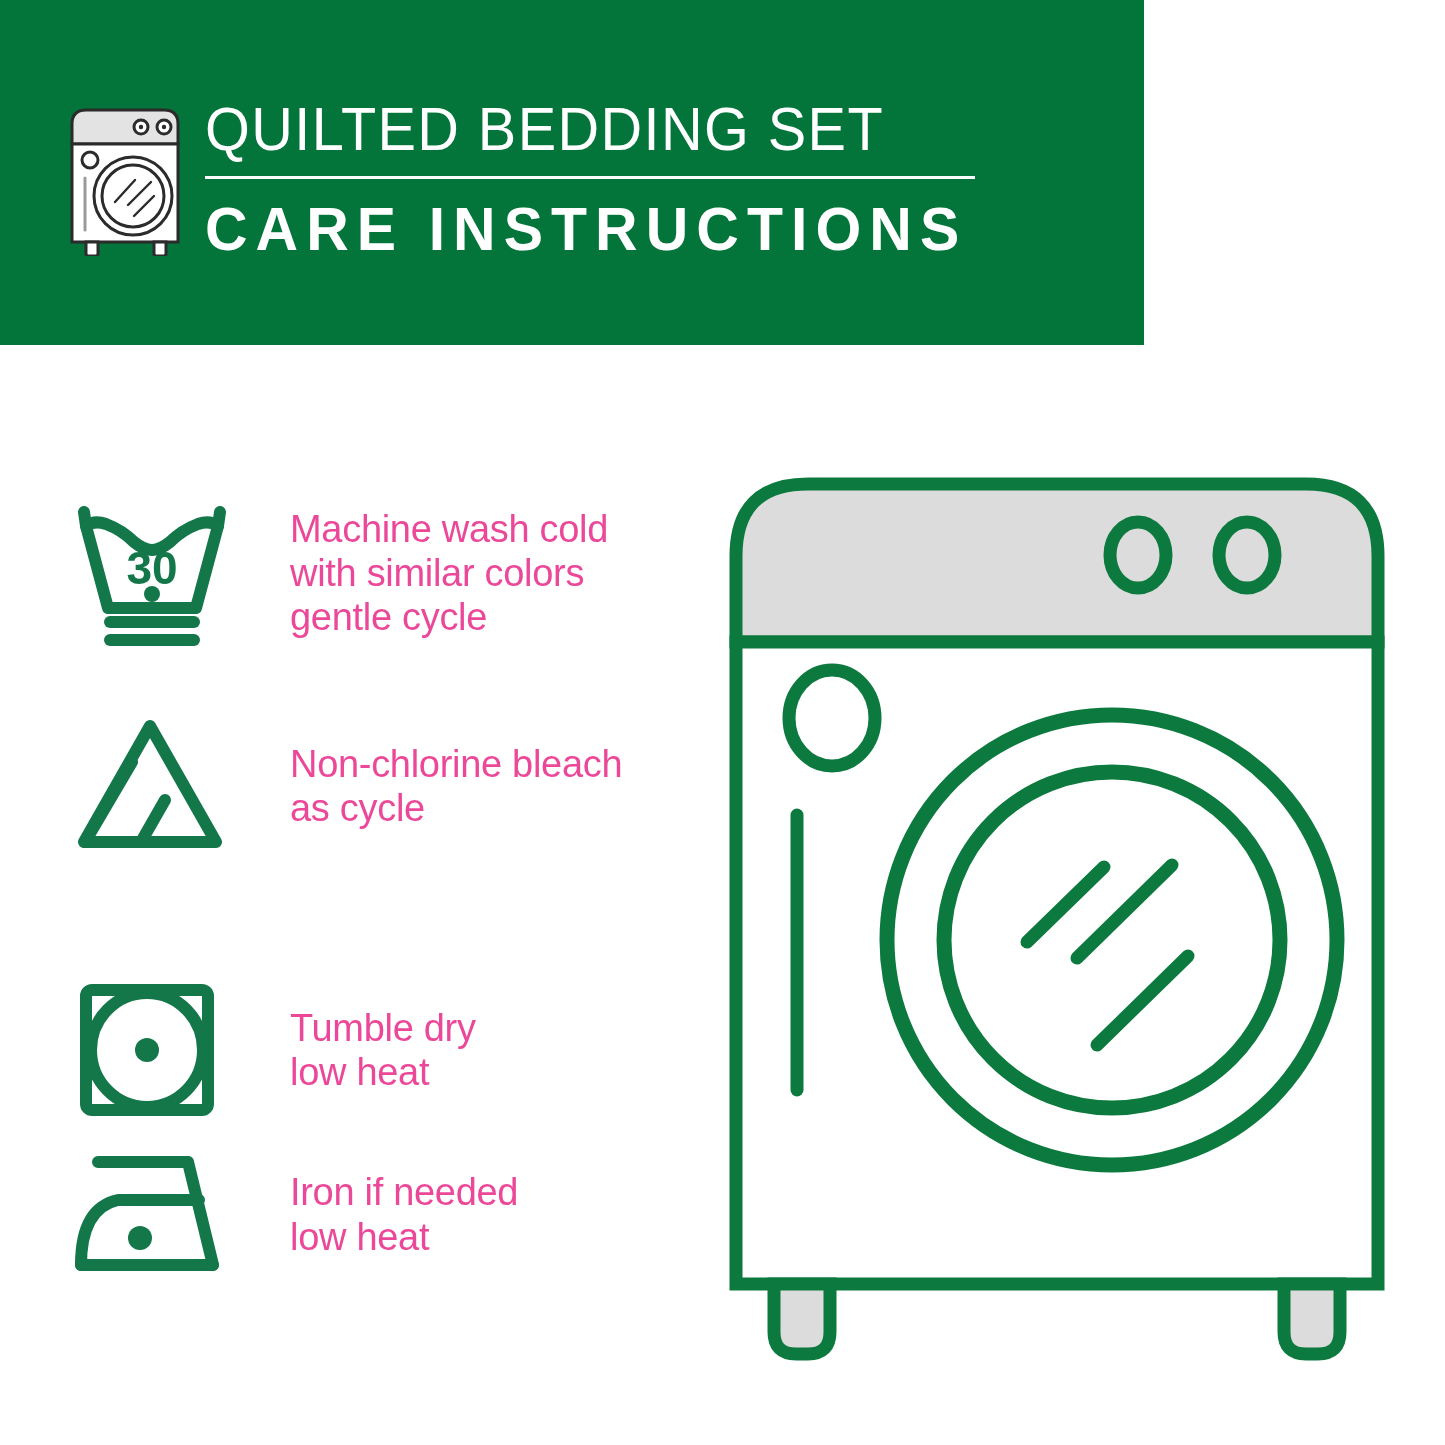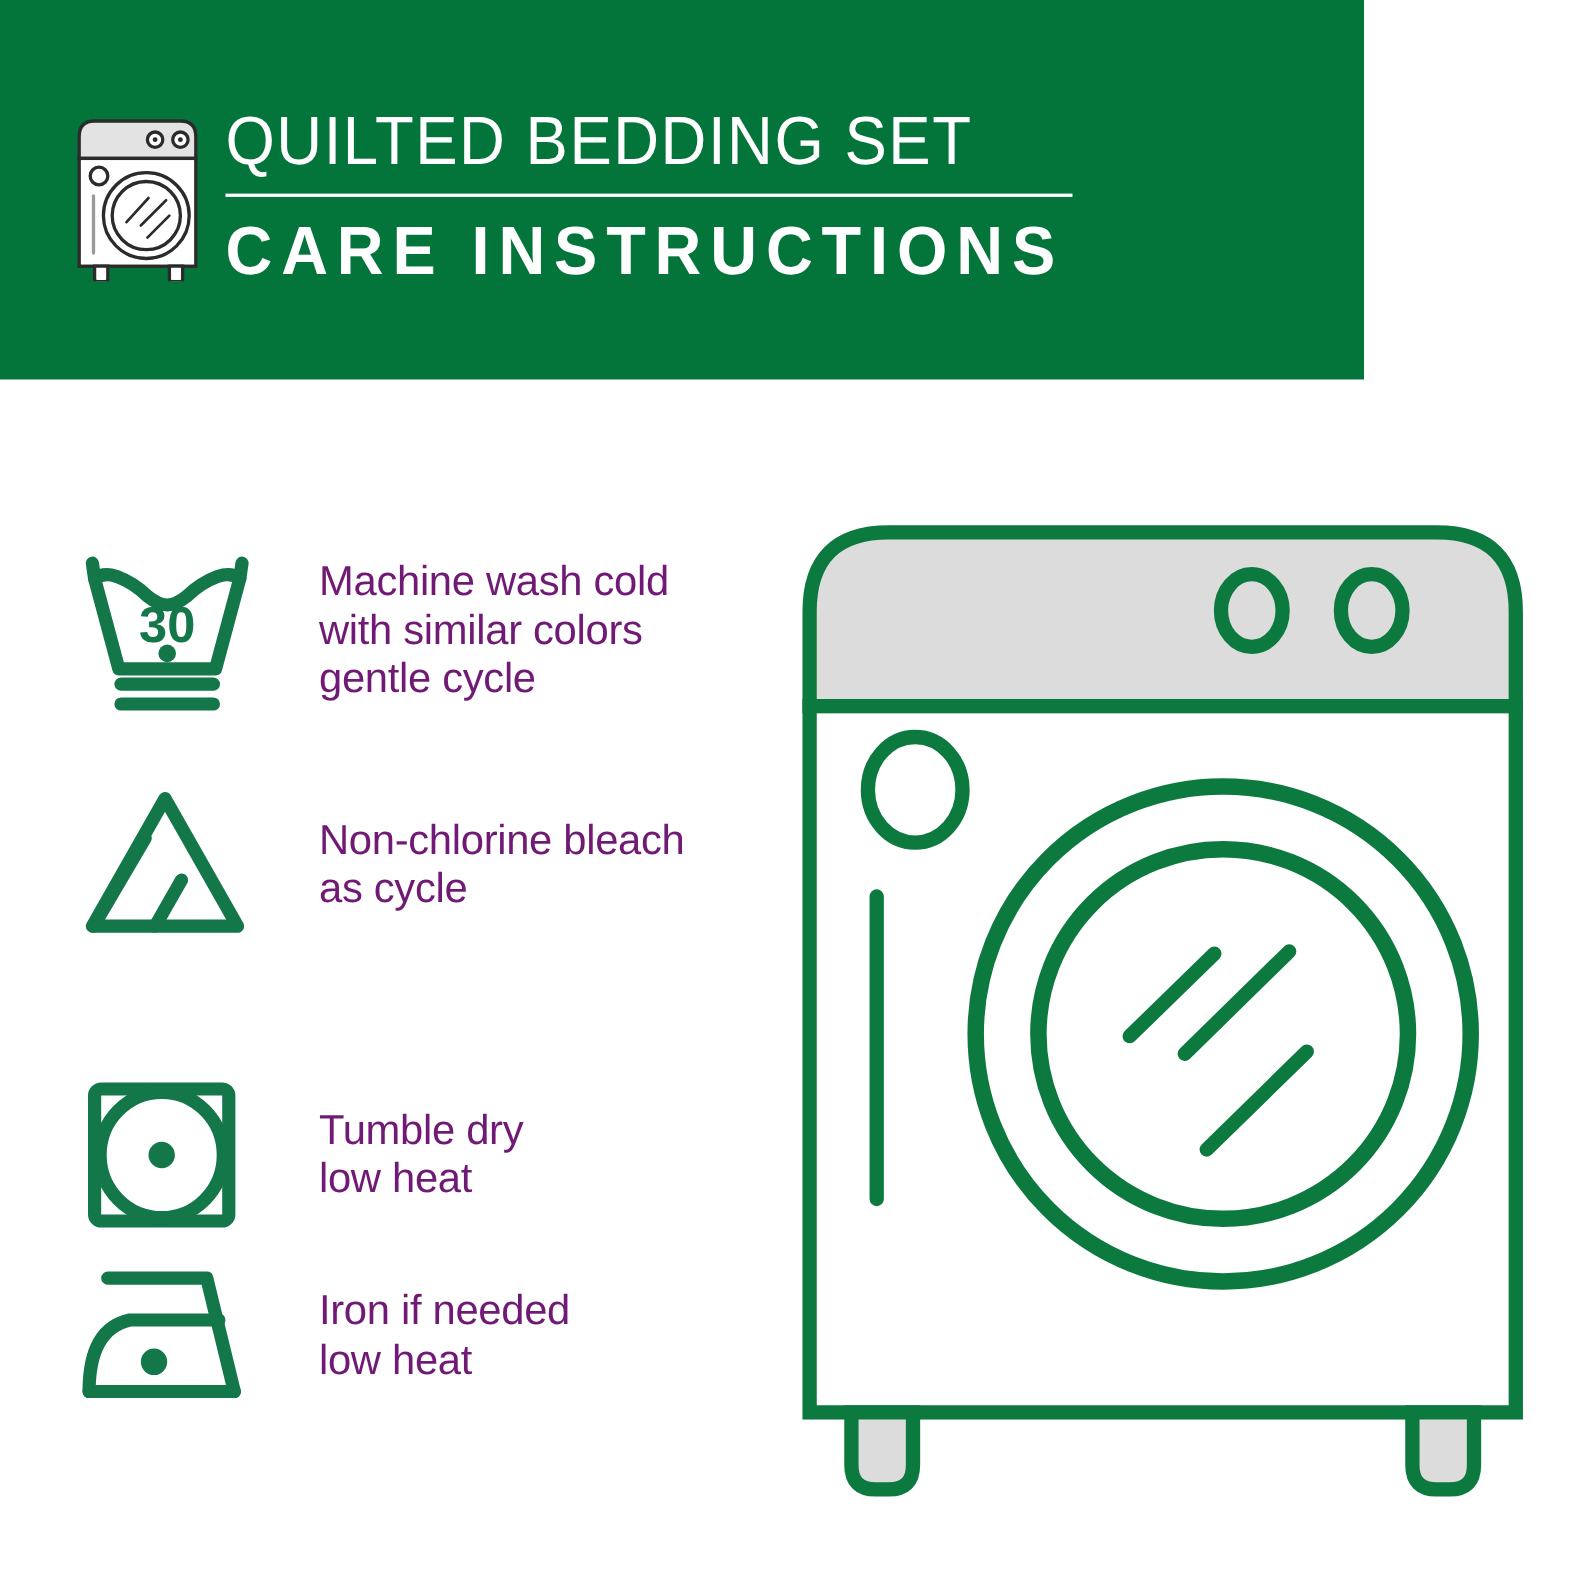--- a/index.html
+++ b/index.html
@@ -16,21 +16,21 @@
     height: 1445px;
     background: #ffffff;
     overflow: hidden;
   }
 
   
   #header-band {
     position: absolute;
     left: 0;
     top: 0;
-    width: 1240px;
+    width: 1144px;
     height: 345px;
     background: #04753A;
   }
   #header-icon {
     position: absolute;
     left: 62px;
     top: 104px;
     width: 126px;
     height: 152px;
   }
@@ -82,21 +82,21 @@
     flex: 0 0 160px;
     display: flex;
     align-items: flex-end;
     justify-content: flex-start;
   }
   .care-text {
     margin-left: 58px;
     font-family: "Liberation Sans", sans-serif;
     font-size: 38px;
     font-weight: 400;
-    color: #701a75;
+    color: #ec4899;
     line-height: 1.16;
     letter-spacing: -0.3px;
     white-space: pre-line;
   }
 
   #row-wash   { top: 498px; }
   #row-bleach { top: 716px; }
   #row-dry    { top: 980px; }
   #row-iron   { top: 1152px; }
 

